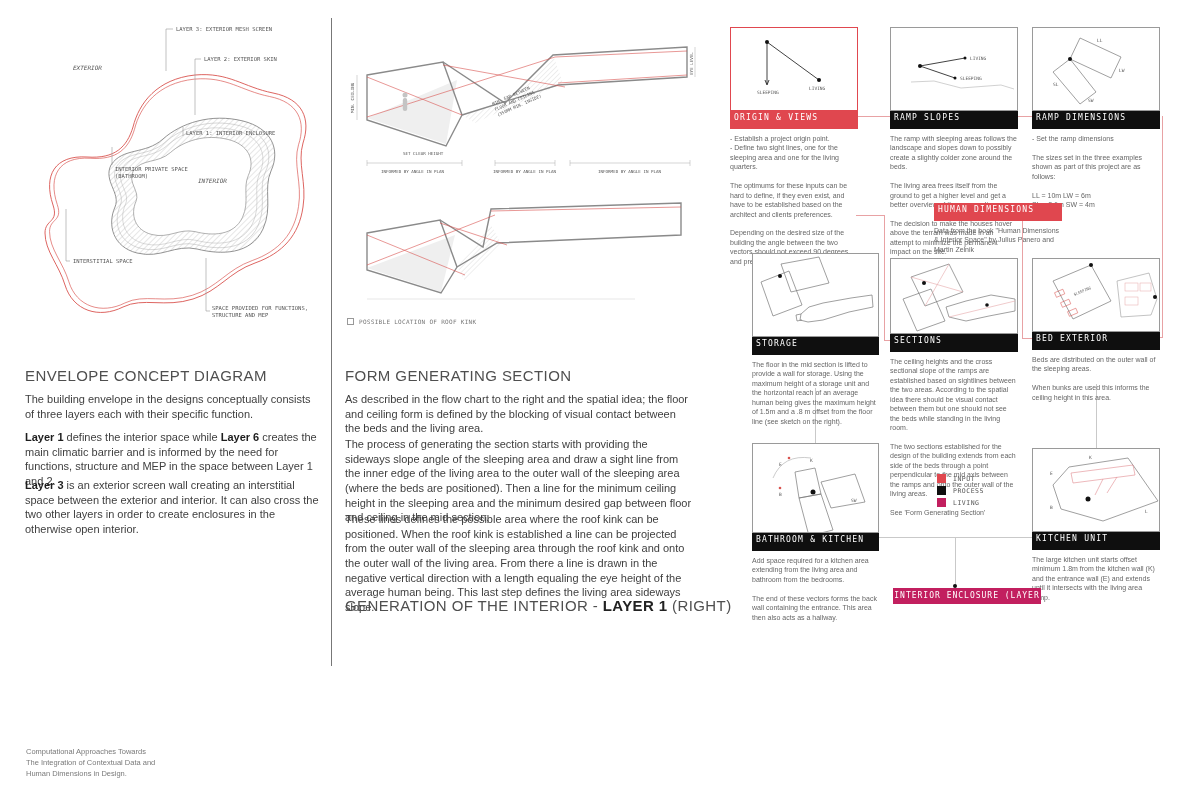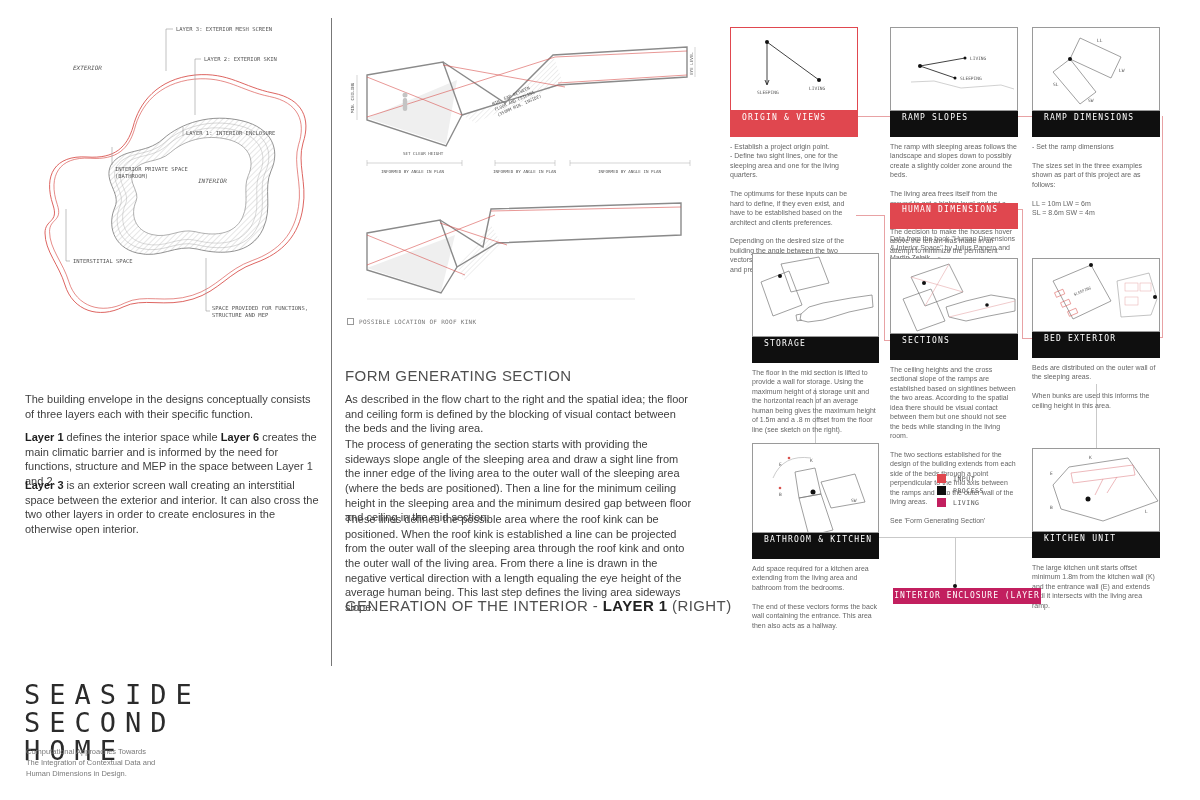--- a/index.html
+++ b/index.html
@@ -7,22 +7,22 @@
           font-family:"Liberation Sans",sans-serif;}
   .abs{position:absolute;}
   .h1{font-size:15px;letter-spacing:.4px;color:#4f4f4f;font-weight:400;}
   .para{font-size:11px;line-height:1.33;color:#3e3e3e;white-space:pre-line;}
   .para b{color:#1e1e1e;}
   .divider{width:1px;background:#777;}
   
   .panel{position:absolute;width:128px;}
   .pdiag{border:1px solid #9a9a9a;height:84px;background:#fff;box-sizing:border-box;}
   .pdiag.input{border:1.5px solid #e0474f;}
-  .pbar{height:26px;line-height:13px;font-family:"DejaVu Sans Mono",monospace;font-size:8px;
-        letter-spacing:1.2px;color:#fff;padding-left:12px;overflow:hidden;white-space:nowrap;}
+  .pbar{height:18px;line-height:13px;font-family:"DejaVu Sans Mono",monospace;font-size:8px;
+        letter-spacing:1.2px;color:#fff;padding-left:4px;overflow:hidden;white-space:nowrap;}
   .pbar.input{background:#e0474f;}
   .pbar.process{background:#0f0f0f;}
   .pbody{font-size:7px;line-height:1.35;color:#666;margin-top:5px;white-space:pre-line;}
   .conn{position:absolute;}
   .red{background:#e8a2a4;}
   .grey{background:#c9c9c9;}
   .jdot{position:absolute;width:4px;height:4px;border-radius:50%;background:#111;}
   
   .lrow{display:flex;align-items:center;margin-bottom:3px;}
   .lsq{width:9px;height:9px;margin-right:7px;}
@@ -74,29 +74,25 @@
     <text x="58" y="55" font-size="6" font-style="italic">EXTERIOR</text>
     <text x="171" y="120" font-size="5.5">LAYER 1: INTERIOR ENCLOSURE</text>
     <text x="100" y="156" font-size="5.5">INTERIOR PRIVATE SPACE</text>
     <text x="100" y="163" font-size="5.5">(BATHROOM)</text>
     <text x="183" y="168" font-size="6" font-style="italic">INTERIOR</text>
     <text x="58" y="248" font-size="5.5">INTERSTITIAL SPACE</text>
     <text x="197" y="295" font-size="5.5">SPACE PROVIDED FOR FUNCTIONS,</text>
     <text x="197" y="302" font-size="5.5">STRUCTURE AND MEP</text>
   </svg>
 
+  <div class="abs h1" style="left:25px;top:367px">ENVELOPE CONCEPT DIAGRAM</div>
   <div class="abs para" style="left:25px;top:392px;width:295px">The building envelope in the designs conceptually consists of three layers each with their specific function.</div>
   <div class="abs para" style="left:25px;top:430px;width:295px"><b>Layer 1</b><span> defines the interior space while </span><b>Layer 6</b><span> creates the main climatic barrier and is informed by the need for functions, structure and MEP in the space between Layer 1 and 2.</span></div>
   <div class="abs para" style="left:25px;top:478px;width:295px"><b>Layer 3</b><span> is an exterior screen wall creating an interstitial space between the exterior and interior. It can also cross the two other layers in order to create enclosures in the otherwise open interior.</span></div>
 
-  <div class="abs" style="left:24px;top:681px">
-    <div class="logoline">SEASIDE</div>
-    <div class="logoline">SECOND</div>
-    <div class="logoline">HOME</div>
-  </div>
   <div class="abs tagline" style="left:26px;top:747px;width:200px">Computational Approaches Towards
 The Integration of Contextual Data and
 Human Dimensions in Design.</div>
 
   <div class="abs divider" style="left:331px;top:18px;height:648px"></div>
 
   <svg class="abs" style="left:345px;top:25px" width="355" height="162" viewBox="0 0 355 162">
     <defs>
       <pattern id="hatch2" width="3.5" height="3.5" patternTransform="rotate(45)" patternUnits="userSpaceOnUse">
         <line x1="0" y1="0" x2="0" y2="3.5" stroke="#b5b5b5" stroke-width="0.45"></line>
@@ -245,21 +241,21 @@
     <div class="pbar process">RAMP DIMENSIONS</div>
     <div class="pbody">- Set the ramp dimensions
 
 The sizes set in the three examples shown as part of this project are as follows:
 
 LL = 10m    LW = 6m
 SL = 8.6m   SW = 4m</div>
   </div>
 
 
-  <div class="panel" style="left:890px;top:203px">
+  <div class="panel" style="left:934px;top:203px">
     <div class="pbar input">HUMAN DIMENSIONS</div>
     <div class="pbody">Data from the book "Human Dimensions &amp; Interior Space" by Julius Panero and Martin Zelnik</div>
   </div>
 
   <div class="panel" style="left:752px;top:253px;width:127px">
     <div class="pdiag">
       <svg width="125" height="82" viewBox="0 0 125 82">
         <polygon points="28,10 66,3 76,29 38,38" fill="none" stroke="#777" stroke-width="0.7"></polygon>
         <polygon points="8,28 36,17 49,51 20,62" fill="none" stroke="#777" stroke-width="0.7"></polygon>
         <circle cx="27" cy="22" r="2" fill="#111"></circle>

